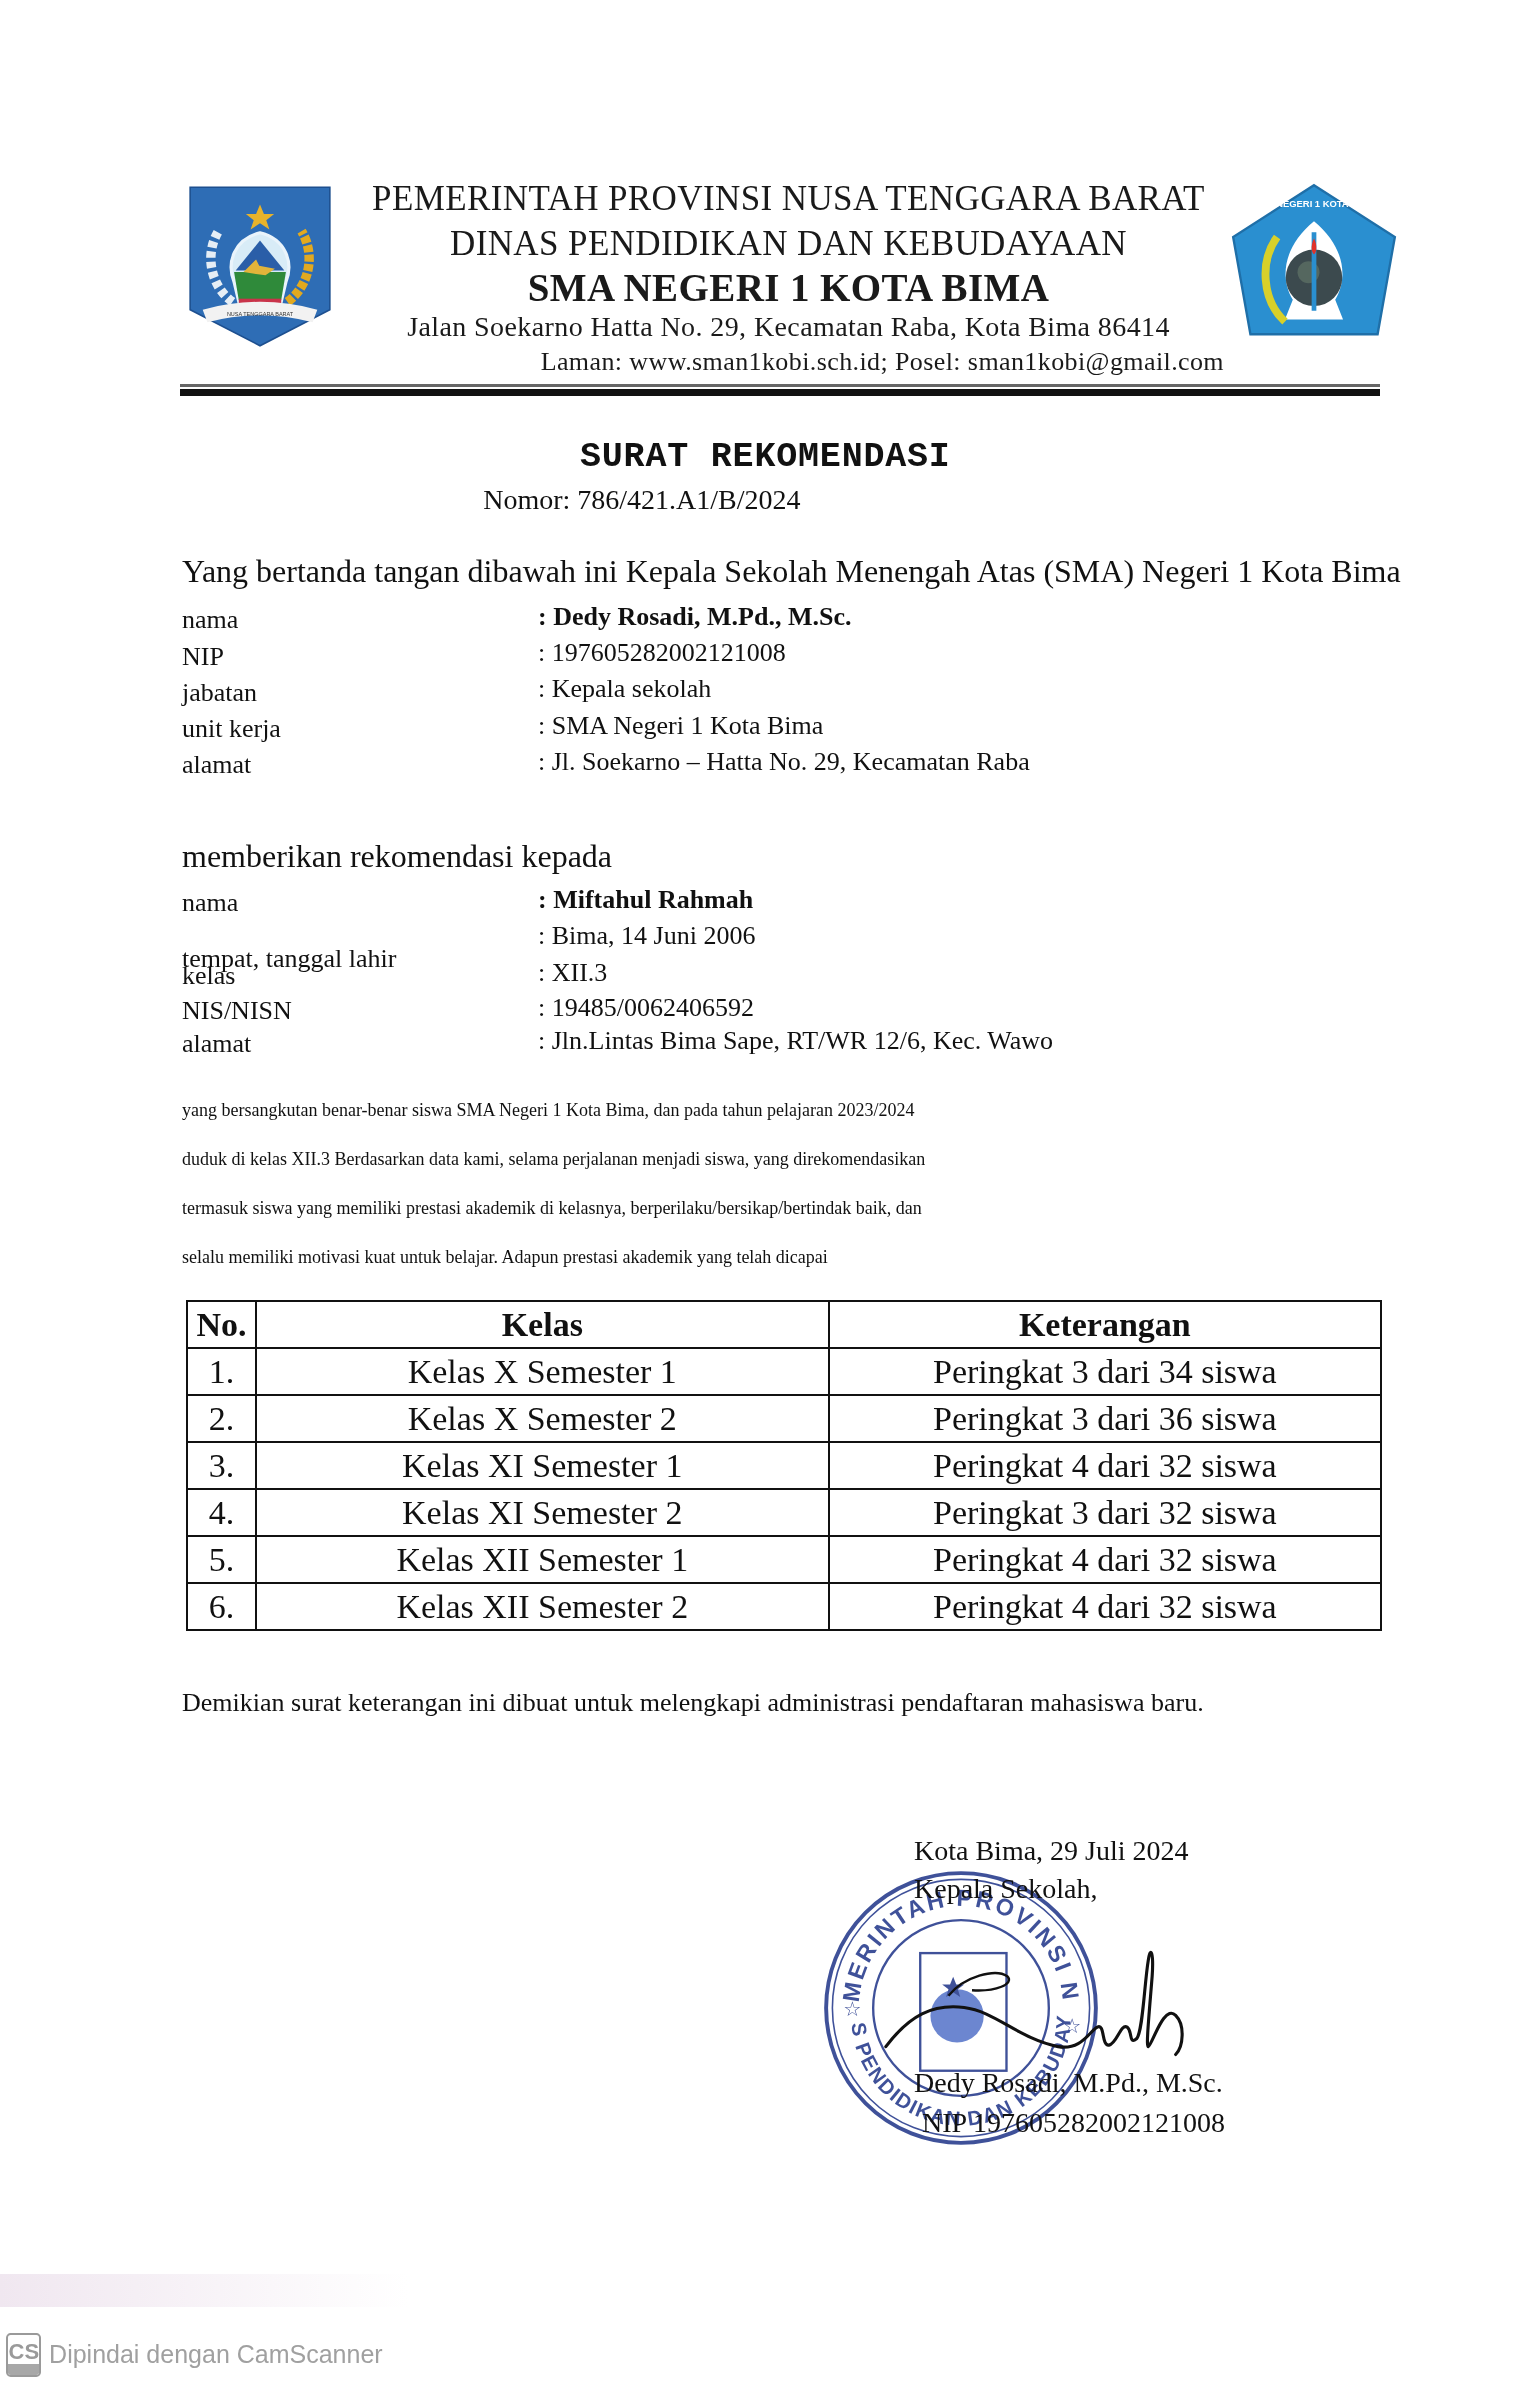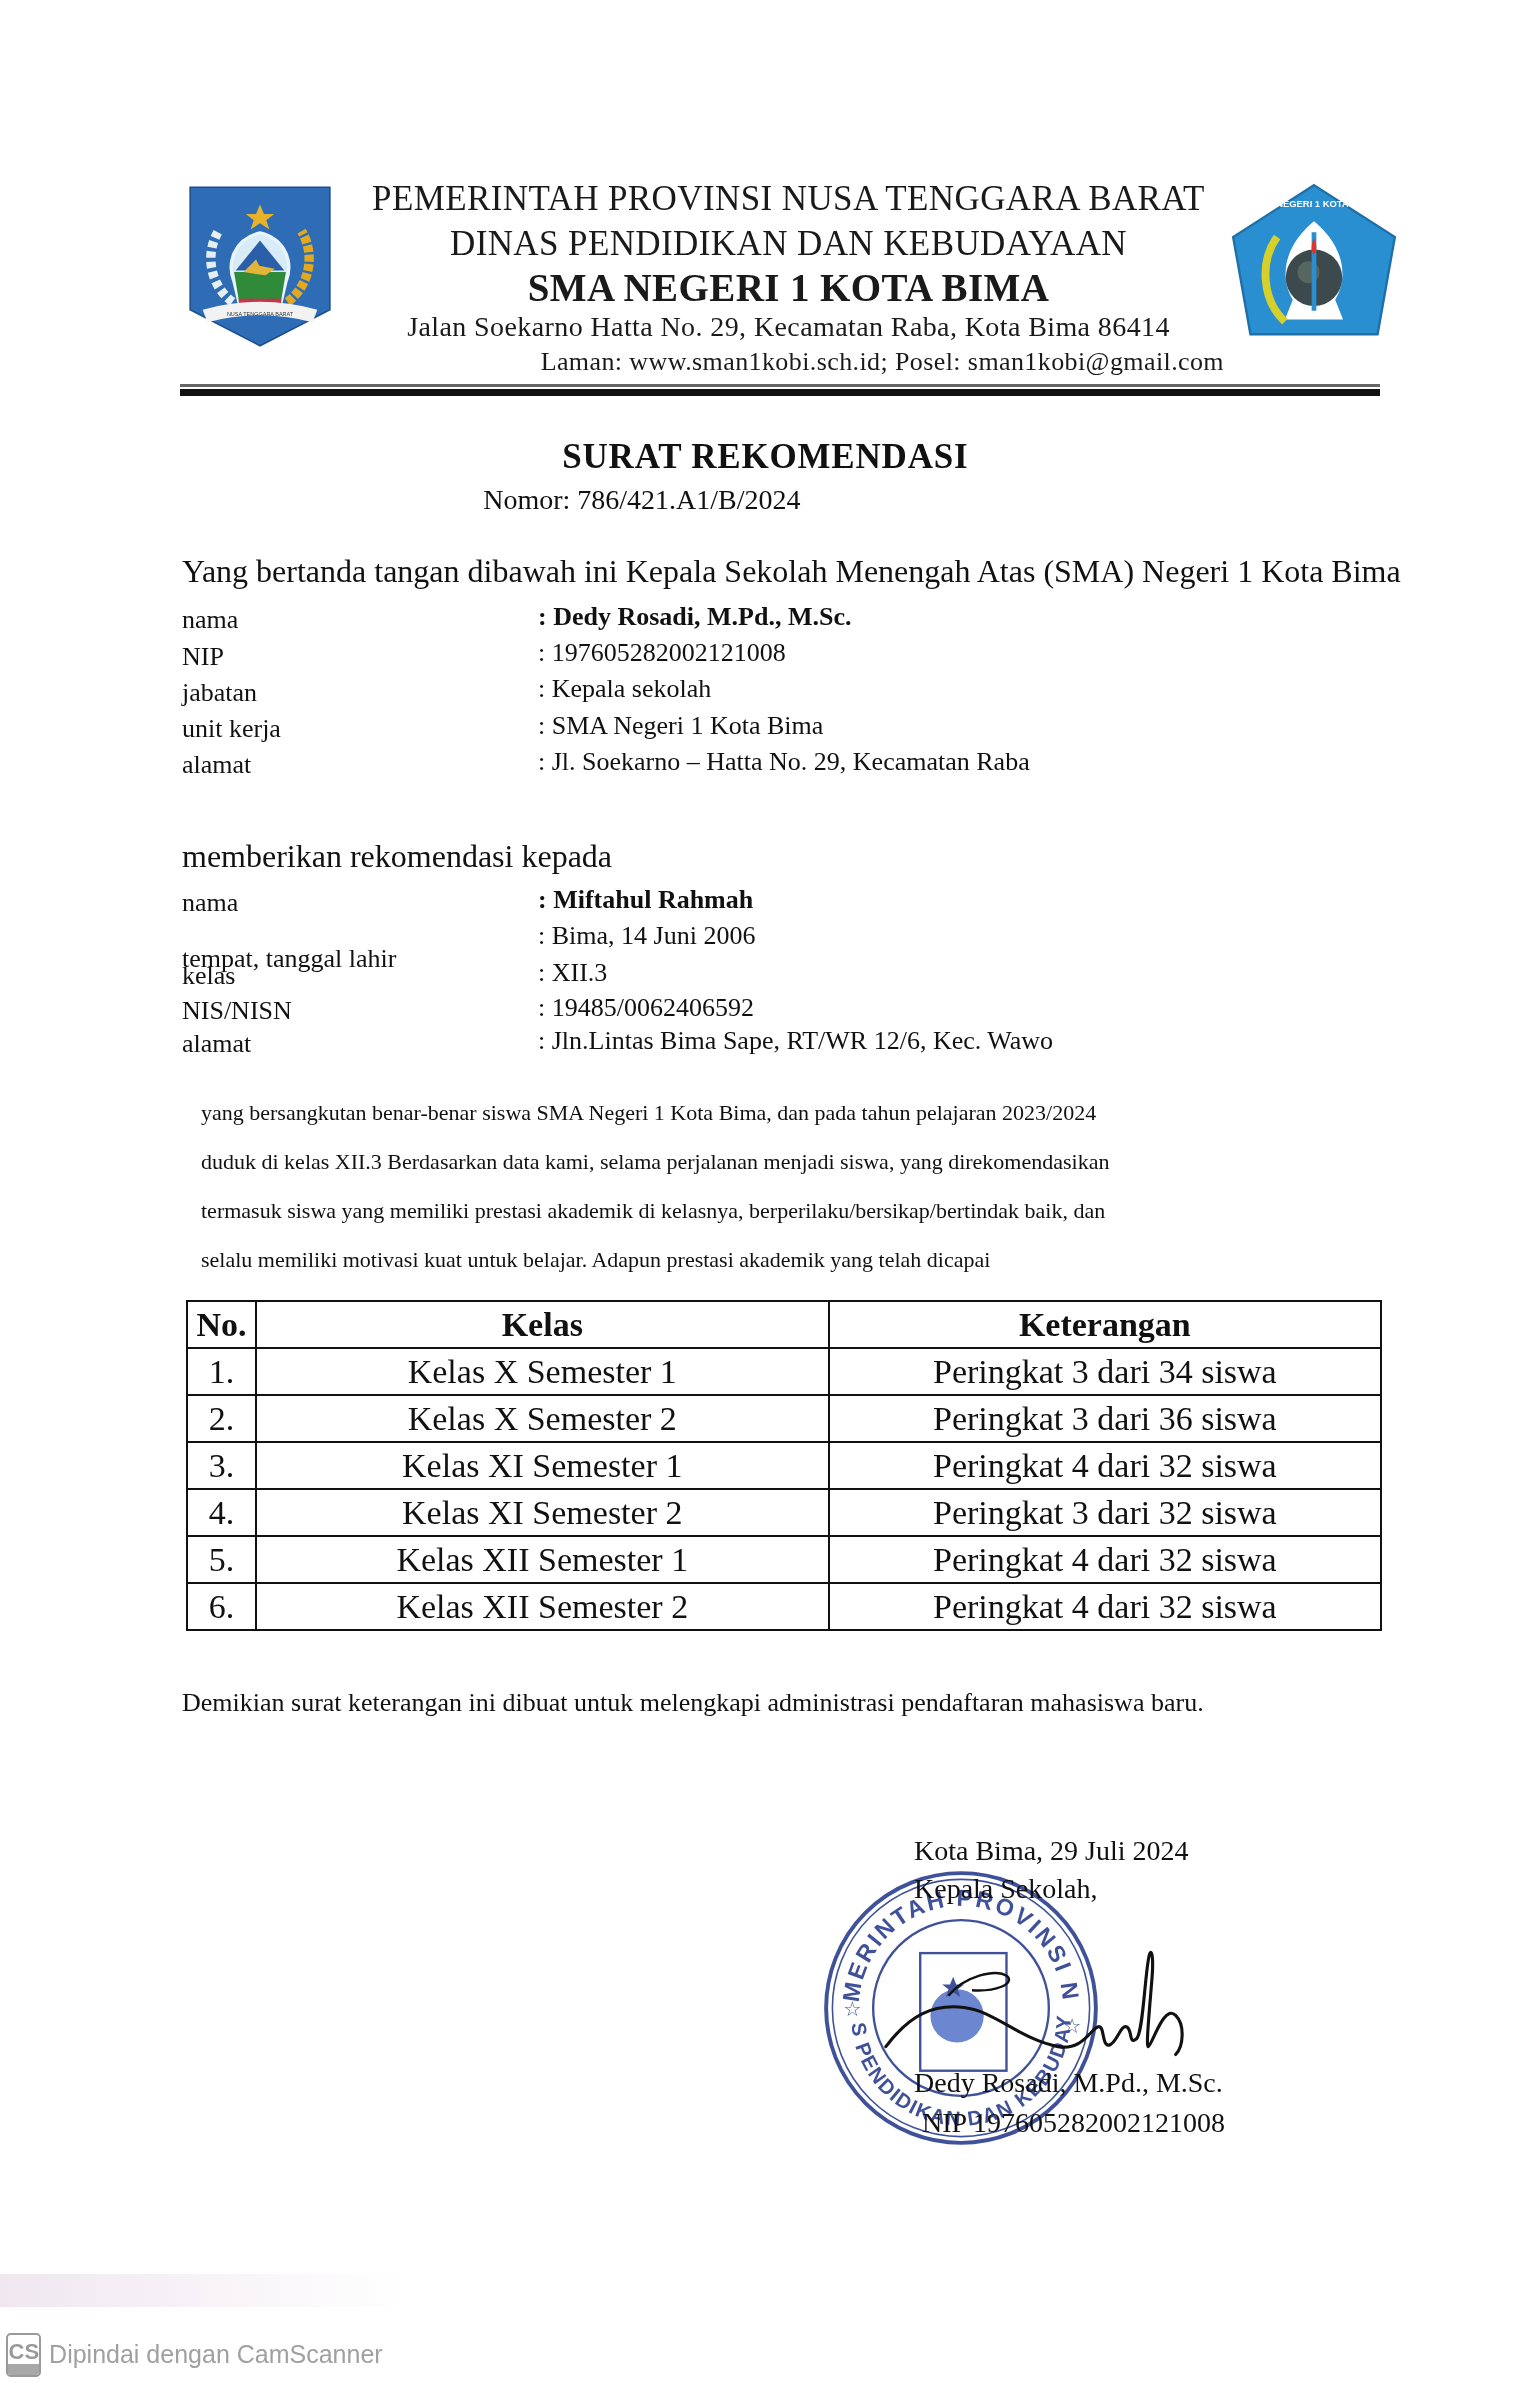--- a/index.html
+++ b/index.html
@@ -17,31 +17,31 @@
     .kop3 { top: 265px; font-size: 39px; font-weight: bold; }
     .kop4 { top: 311px; font-size: 28px; }
     .kop5 { top: 347px; font-size: 26px; text-align: right; }
     .rule-thin { left: 180px; top: 384px; width: 1200px; height: 3.1px; background: #666; }
     .rule-thick { left: 180px; top: 389px; width: 1200px; height: 7px; background: #111; }
 
     .logo-left { left: 187px; top: 184px; width: 146px; height: 165px; }
     .logo-right { left: 1230px; top: 182px; width: 168px; height: 157px; }
 
     
-    .title { left: 0; width: 1515px; top: 437px; font-size: 35px; font-weight: bold; letter-spacing: 0.8px; text-align: center; padding-left: 15.7px; box-sizing: border-box;}
+    .title { left: 0; width: 1515px; top: 437px; font-size: 35px; font-weight: bold; letter-spacing: 0.8px; text-align: center; padding-left: 15.7px; box-sizing: border-box; font-family: Liberation Mono, monospace;}
     .nomor { left: 0; width: 1268px; top: 484px; font-size: 28px; text-align: center; padding-left: 15.7px; box-sizing: border-box;}
 
     .body-text { font-size: 32px; }
     .intro { left: 182px; top: 553px; }
 
     .kv-label { left: 182px; font-size: 26px; }
     .kv-value { left: 538px; font-size: 26px; }
     .bold { font-weight: bold; }
 
-    .para { left: 182px; font-size: 22px; width: 1208px; margin-left: 19px; }
+    .para { left: 182px; font-size: 18px; width: 1208px; }
 
     
     .tbl { left: 186px; top: 1300px; width: 1196px; border-collapse: collapse; position: absolute; }
     .tbl td, .tbl th {
       border: 2.4px solid #111; height: 45px; font-size: 34px; text-align: center; padding: 0; vertical-align: middle;
     }
     .tbl th { font-weight: bold; }
     .col-no { width: 67px; }
     .col-kelas { width: 574px; }
     .col-ket { width: 553px; }

